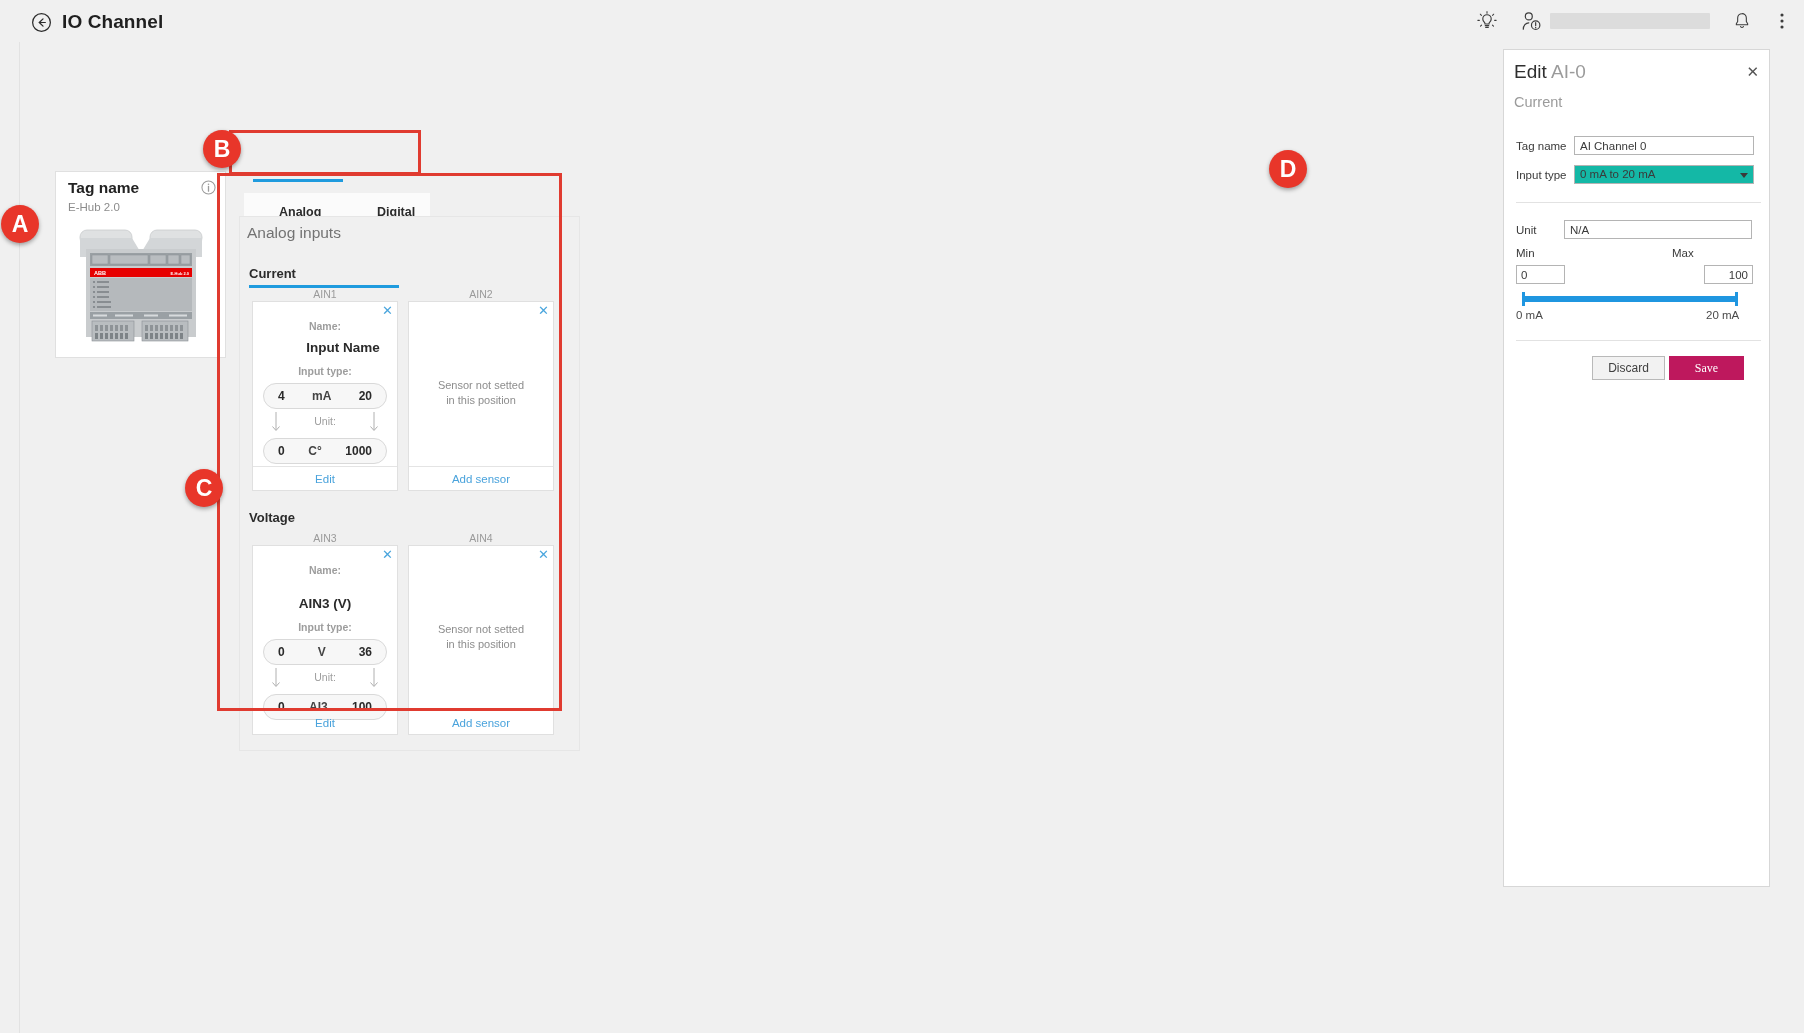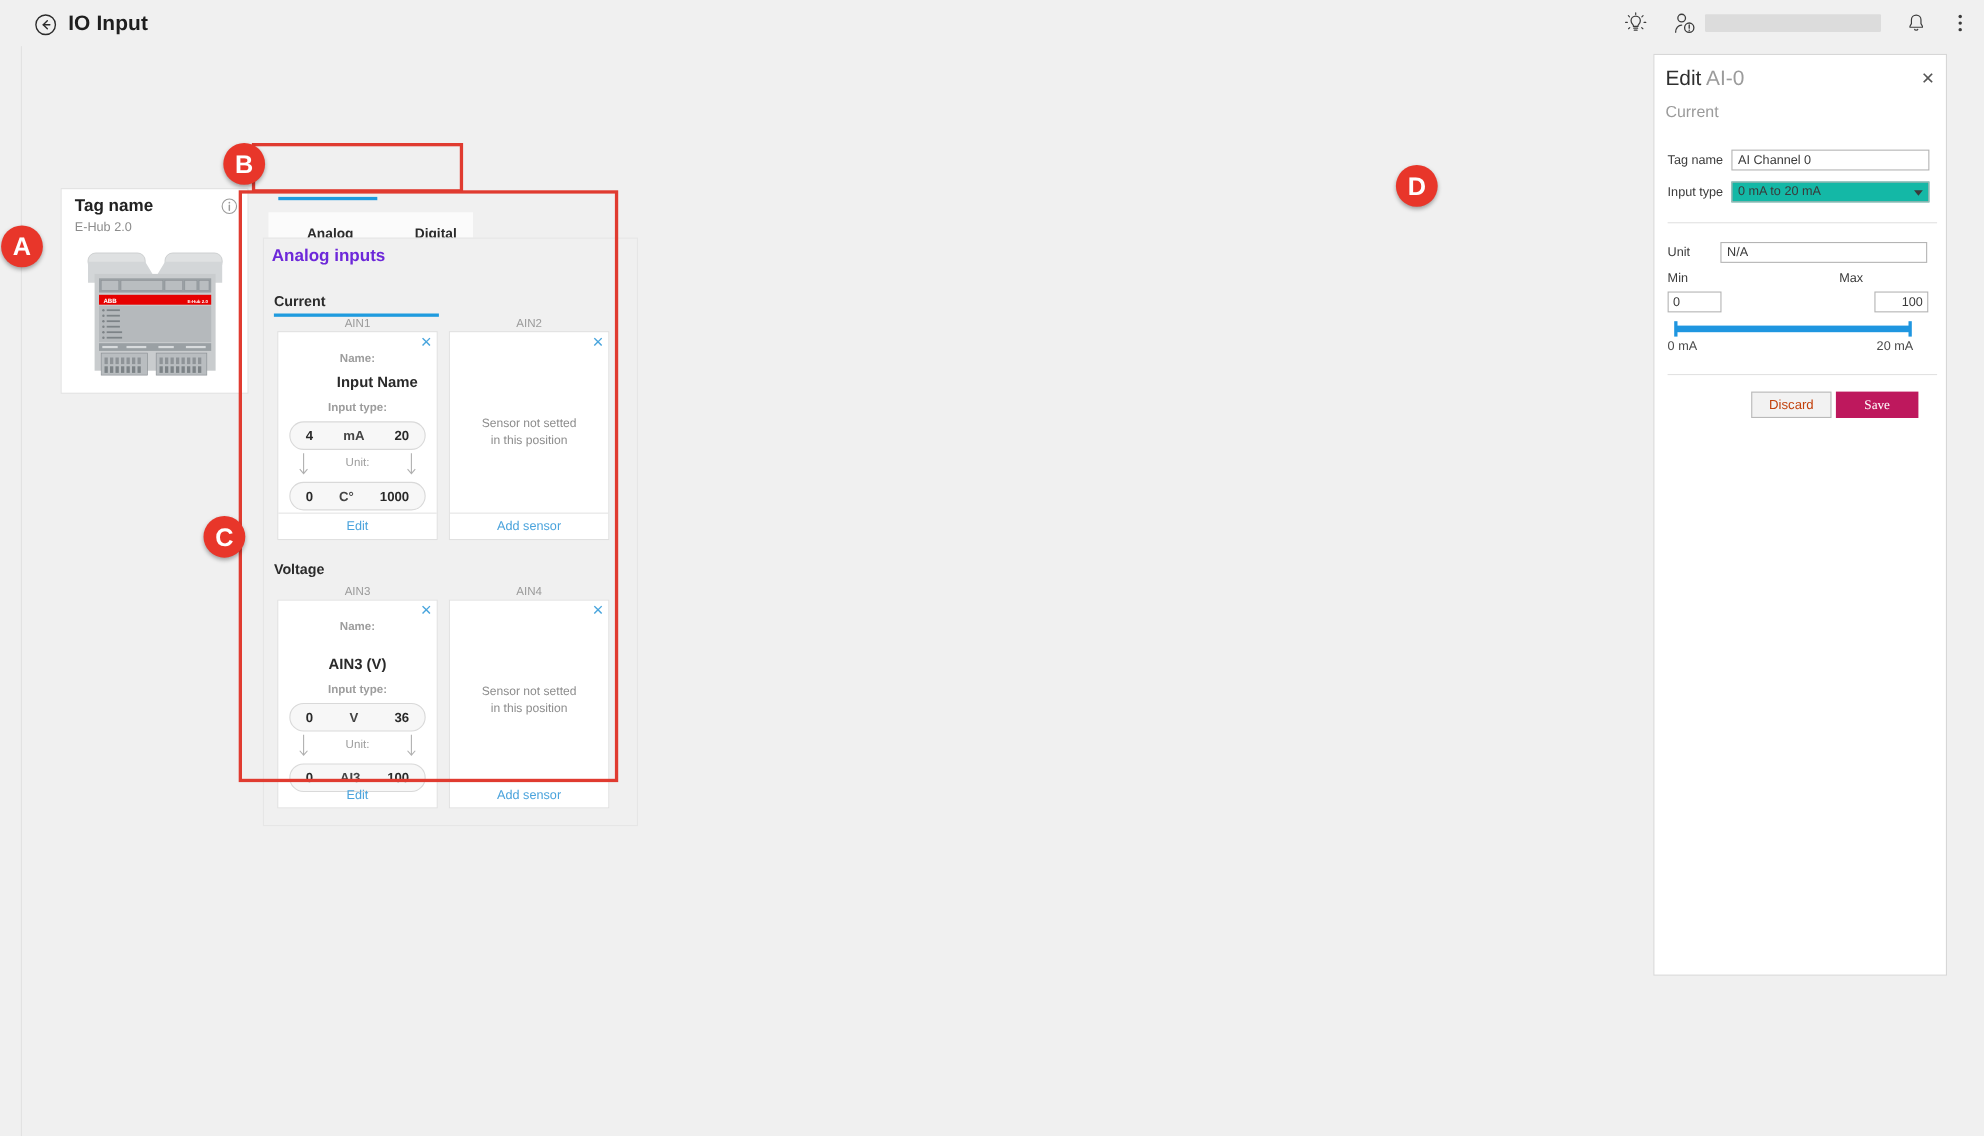--- a/index.html
+++ b/index.html
@@ -82,21 +82,21 @@
   }
 
   
   .analog-panel {
     position: absolute; left: 219px; top: 174px;
     width: 341px; height: 535px;
     background: #f0f0f0; border: 1px solid #e6e6e6;
   }
   .panel-title {
     position: absolute; left: 7px; top: 7px;
-    font-size: 15.5px; font-weight: 700; color: #6d28d9;
+    font-size: 15.5px; font-weight: 400; color: #737373;
   }
   .group-label {
     position: absolute; font-size: 13px; font-weight: 600; color: #2b2b2b;
   }
   .group-underline { position: absolute; height: 3px; background: #1f9bde; }
 
   .ain-label {
     position: absolute; font-size: 10.5px; color: #9a9a9a;
     width: 146px; text-align: center;
   }
@@ -217,36 +217,36 @@
   }
   .sl-handle {
     position: absolute; width: 3px; height: 14px; background: #1f96e0;
   }
   .sl-tick { position: absolute; font-size: 11.5px; color: #4a4a4a; }
   .btn {
     position: absolute; height: 24px; font-size: 12px;
     display: flex; align-items: center; justify-content: center;
     cursor: pointer; font-family: "Liberation Sans", sans-serif;
   }
-  .btn.discard { background: #f2f2f2; border: 1px solid #b9b9b9; color: #c2410c; }
+  .btn.discard { background: #f2f2f2; border: 1px solid #b9b9b9; color: #404040; }
   .btn.save { background: #be185d; color: #fff; border: none; font-family: Liberation Serif, serif; }
 </style>
 </head>
 <body>
 
 <div id="root">
 
   <div class="topbar">
     <div class="back-wrap">
       <svg class="back-icon" viewBox="0 0 22 22">
         <circle cx="11" cy="11" r="9.3" fill="none" stroke="#2b2b2b" stroke-width="1.3"></circle>
         <path d="M12.6 7.2 L8.7 11 L12.6 14.8" fill="none" stroke="#2b2b2b" stroke-width="1.3" stroke-linecap="round" stroke-linejoin="round"></path>
         <path d="M8.7 11 H15" stroke="#2b2b2b" stroke-width="1.3" stroke-linecap="round"></path>
       </svg>
-      <span class="app-title">IO Input</span>
+      <span class="app-title">IO Channel</span>
     </div>
 
     <div class="topbar-right">
       <svg class="ic" width="22" height="22" viewBox="0 0 24 24">
         <path d="M12 5.2c-2.6 0-4.6 2-4.6 4.5 0 1.7 1 2.9 1.8 3.8.4.5.6.9.6 1.4v.4h4.4v-.4c0-.5.2-.9.6-1.4.8-.9 1.8-2.1 1.8-3.8 0-2.5-2-4.5-4.6-4.5z" fill="none" stroke="#3c3c3c" stroke-width="1.25"></path>
         <path d="M10.1 17.1h3.8M10.6 19h2.8" stroke="#3c3c3c" stroke-width="1.25" stroke-linecap="round"></path>
         <path d="M12 1.8v1.7M4.7 4.6l1.2 1.2M19.3 4.6l-1.2 1.2M2 11.3h1.7M20.3 11.3H22M4.9 17.6l1.2-1.2M19.1 17.6l-1.2-1.2" stroke="#3c3c3c" stroke-width="1.15" stroke-linecap="round"></path>
       </svg>
 
       <div class="user-wrap">

